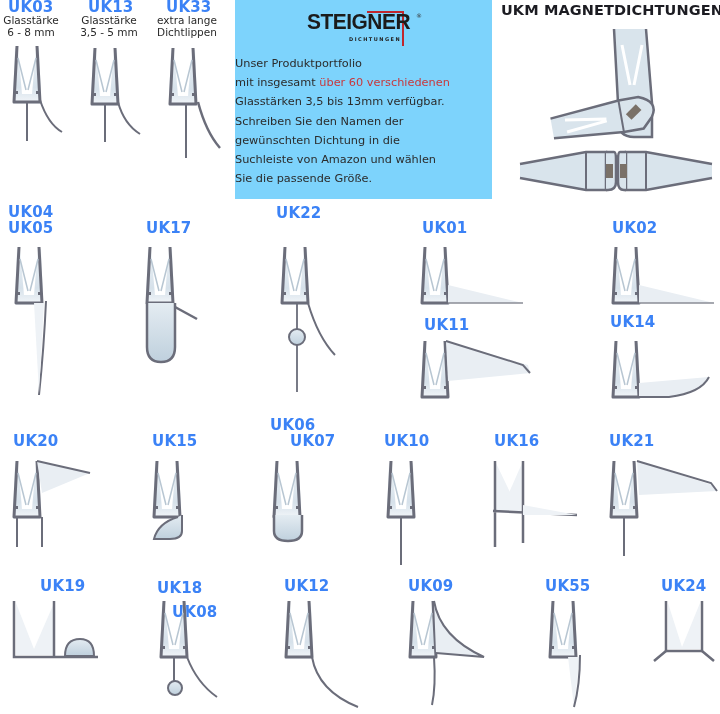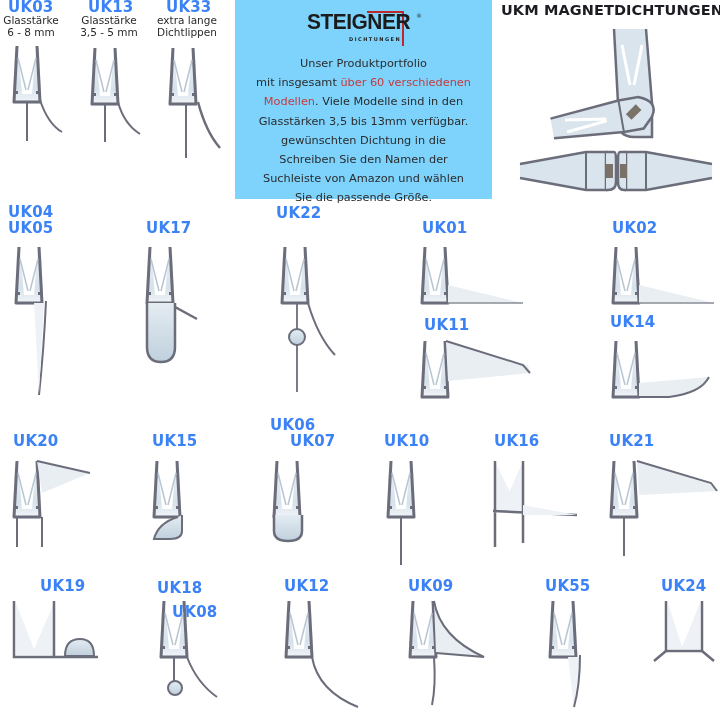--- a/index.html
+++ b/index.html
@@ -7,21 +7,21 @@
   .lbl{position:absolute;font-weight:bold;font-size:15px;line-height:15px;letter-spacing:0.2px;color:#3b82f6;white-space:nowrap;}
   .sub{position:absolute;font-size:10.5px;line-height:12px;color:#2a2a2a;text-align:center;white-space:nowrap;}
   .prod{position:absolute;}
   .prod svg{display:block;overflow:visible;}
   .info{position:absolute;left:235px;top:0;width:257px;height:199px;background:#7dd3fc;}
   .logo{position:absolute;left:72px;top:9px;width:120px;height:38px;}
   .logo-text{position:absolute;left:0;top:0;font-family:"Liberation Sans","DejaVu Sans",sans-serif;font-weight:bold;font-size:22px;letter-spacing:-0.5px;color:#1b1b1b;transform:scaleX(0.95);transform-origin:left;}
   .logo-sub{position:absolute;left:42px;top:27px;font-size:5px;letter-spacing:1.5px;color:#222;font-weight:bold;}
   .logo-reg{position:absolute;left:109px;top:3px;font-size:6px;color:#333;}
   .logo-bracket{position:absolute;left:60px;top:2px;width:35px;height:33px;border-top:2.5px solid #c0262d;border-right:2.5px solid #c0262d;}
-  .info-text{position:absolute;left:0;top:54px;width:257px;text-align:center;font-size:11.3px;line-height:19.2px;color:#2b2b2b;}
+  .info-text{position:absolute;left:0;top:54px;width:257px;font-size:11.3px;line-height:19.2px;color:#2b2b2b;}
   .hl{color:#c8383c;}
   .mag-title{position:absolute;left:501px;top:2px;font-weight:bold;font-size:14.5px;color:#1c1c22;white-space:nowrap;letter-spacing:0.1px;}
 </style>
 </head>
 <body>
 
 <svg width="0" height="0" style="position:absolute">
   <defs>
     <linearGradient id="gl" x1="0" y1="0" x2="0" y2="1">
       <stop offset="0" stop-color="#eef3f7"></stop>
@@ -86,24 +86,23 @@
 <div class="info">
   <div class="logo">
     <div class="logo-bracket"></div>
     <div class="logo-text">STEIGNER</div>
     <div class="logo-reg">®</div>
     <div class="logo-sub">DICHTUNGEN</div>
   </div>
   <div class="info-text">
     <div>Unser Produktportfolio</div>
     <div><span>mit insgesamt </span><span class="hl">über 60 verschiedenen</span></div>
-    <div><span class="hl">Modellen</span><span>. Viele Modelle sind in den</span></div>
     <div>Glasstärken 3,5 bis 13mm verfügbar.</div>
+    <div>Schreiben Sie den Namen der</div>
     <div>gewünschten Dichtung in die</div>
-    <div>Schreiben Sie den Namen der</div>
     <div>Suchleiste von Amazon und wählen</div>
     <div>Sie die passende Größe.</div>
   </div>
 </div>
 
 <div class="mag-title">UKM MAGNETDICHTUNGEN</div>
 <div class="prod" style="left:516px;top:25px;">
   <svg width="200" height="175">
 
     <g transform="translate(96,0)">

